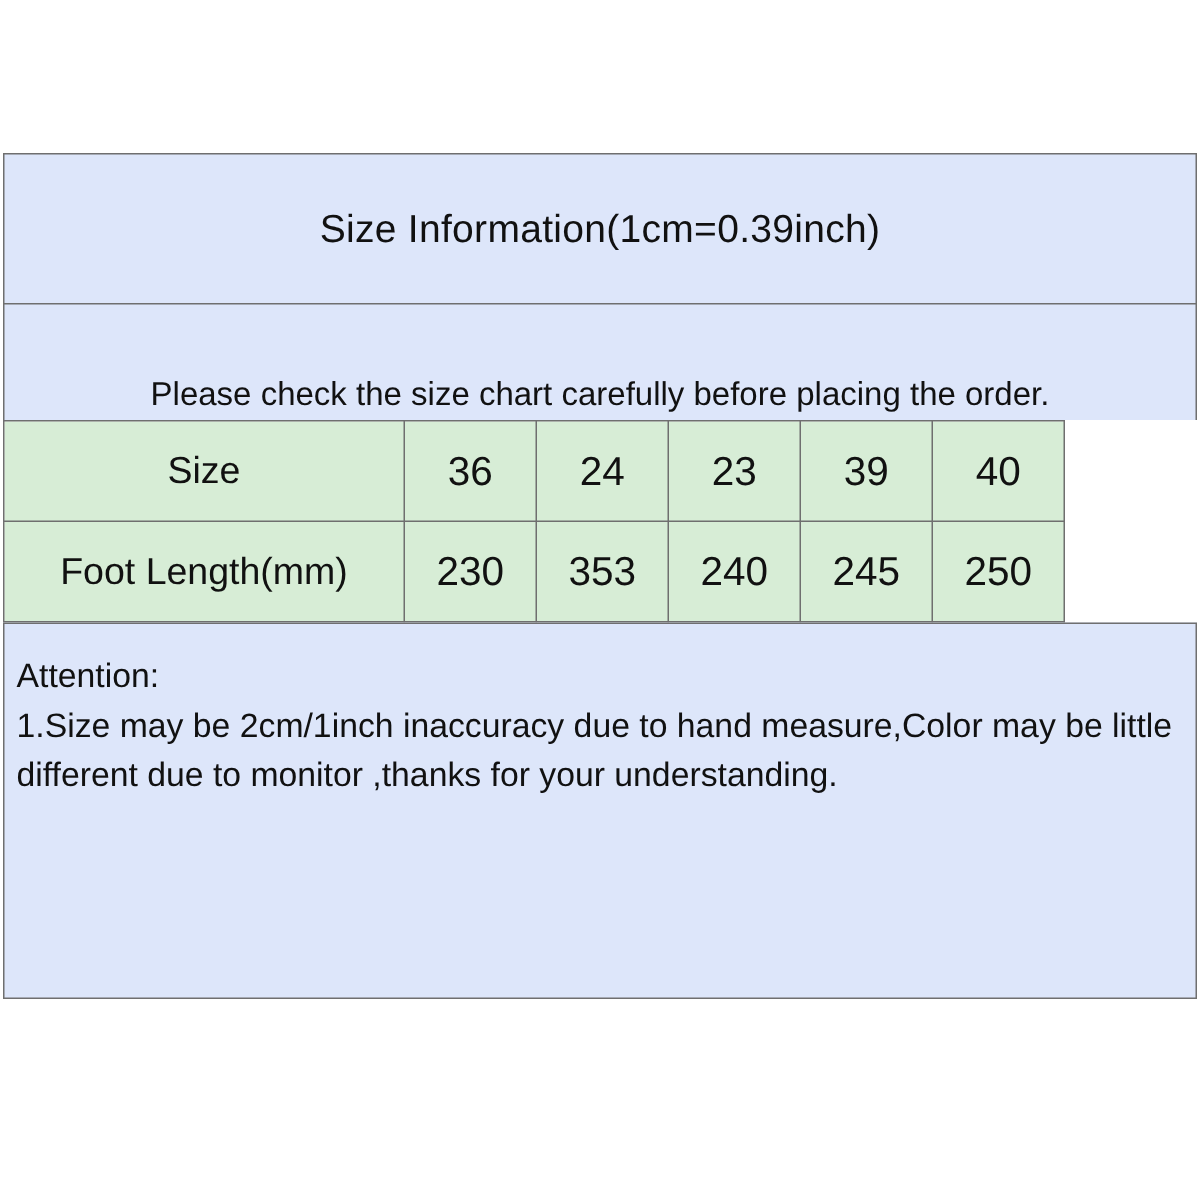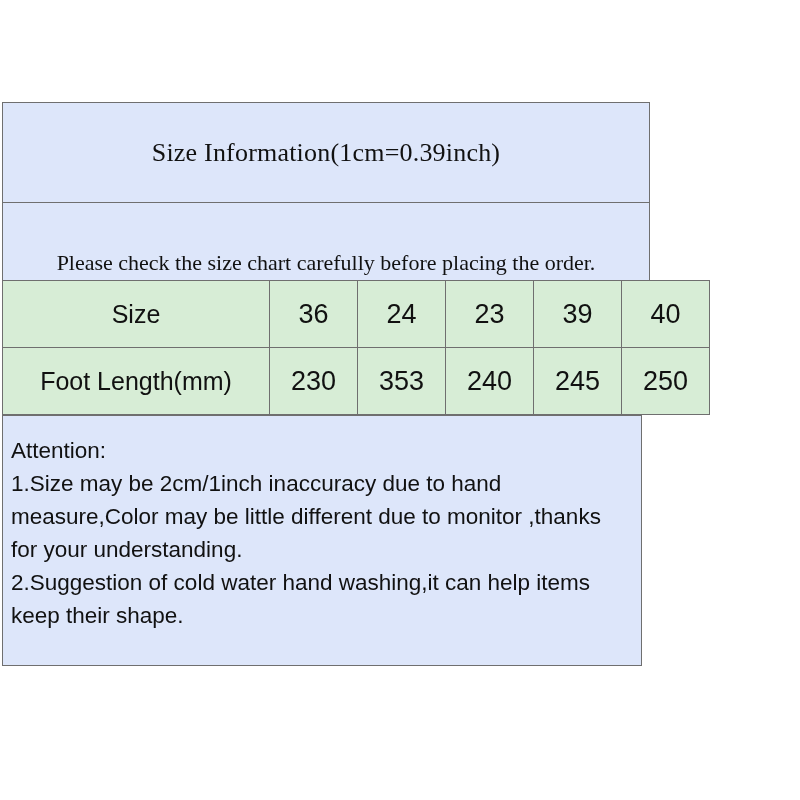--- a/index.html
+++ b/index.html
@@ -20,22 +20,21 @@
   .chart-wrap {
     position: absolute;
     left: 2px;
     top: 102px;
     width: 796px;
   }
   .band {
     border: 1px solid #6f6f6f;
     border-bottom: none;
     box-sizing: border-box;
-    width: 648px;
-    font-family: Liberation Serif, serif;
+    width: 796px;
   }
   .band.blue {
     background: #dde6fa;
   }
   .title-band {
     height: 100px;
     display: flex;
     align-items: center;
     justify-content: center;
   }
@@ -73,21 +72,21 @@
     width: 266px;
     font-size: 25px;
   }
   td.val-cell {
     font-size: 27px;
   }
   .attention-band {
     border: 1px solid #6f6f6f;
     background: #dde6fa;
     box-sizing: border-box;
-    width: 640px;
+    width: 796px;
     height: 251px;
     padding: 18px 10px 0 8px;
   }
   .attention-line {
     font-size: 22.5px;
     color: #111111;
     line-height: 33px;
     white-space: pre-wrap;
   }
 </style>
@@ -122,17 +121,16 @@
         <td class="val-cell">240</td>
         <td class="val-cell">245</td>
         <td class="val-cell">250</td>
       </tr>
     </tbody>
       </table>
 
     <div class="attention-band">
       <div class="attention-line">Attention:</div>
       <div class="attention-line">1.Size may be 2cm/1inch inaccuracy due to hand measure,Color may be little different due to monitor ,thanks for your understanding.</div>
-      <div class="attention-line">2.Suggestion of cold water hand washing,it can help items keep their shape.</div>
     </div>
 
   </div>
 </div>
 
 </body></html>

